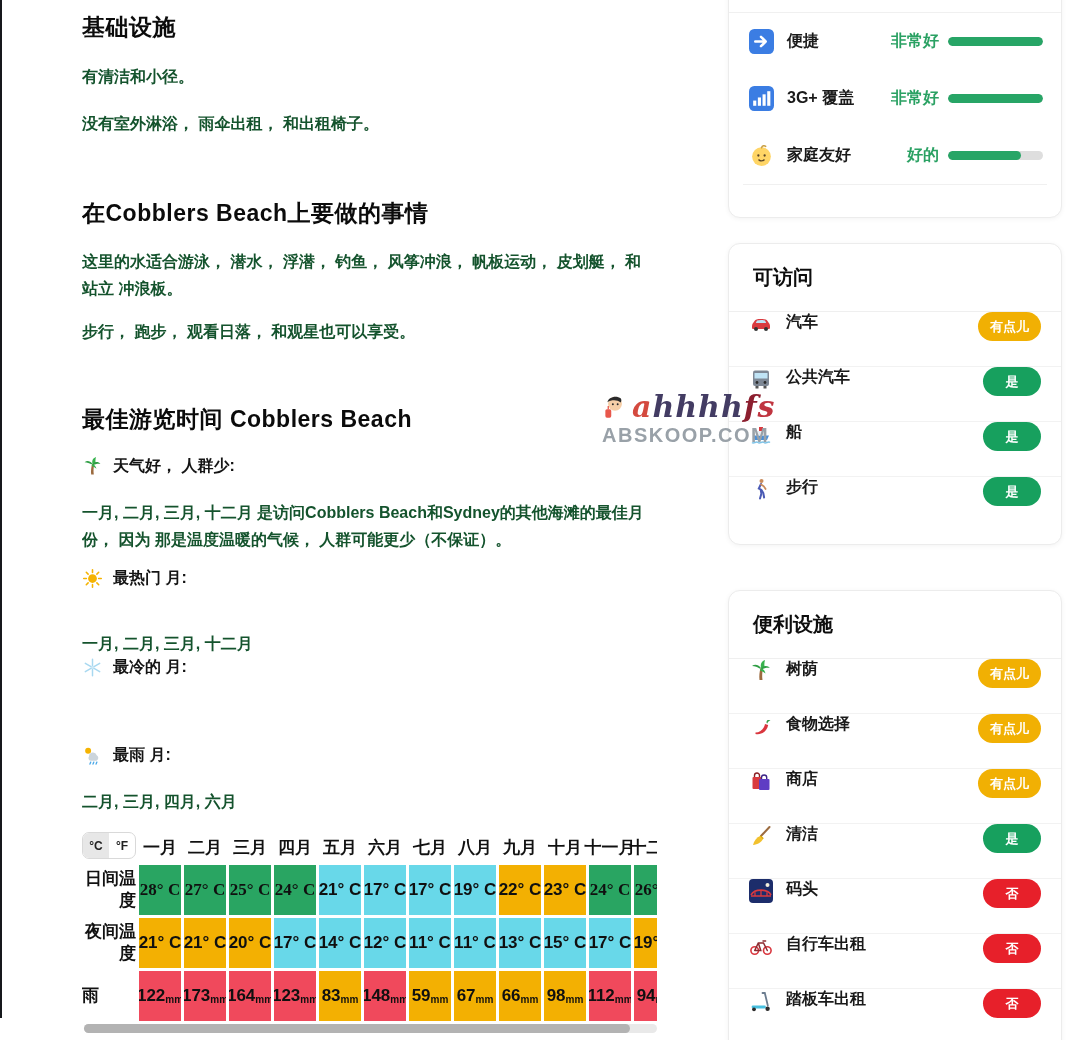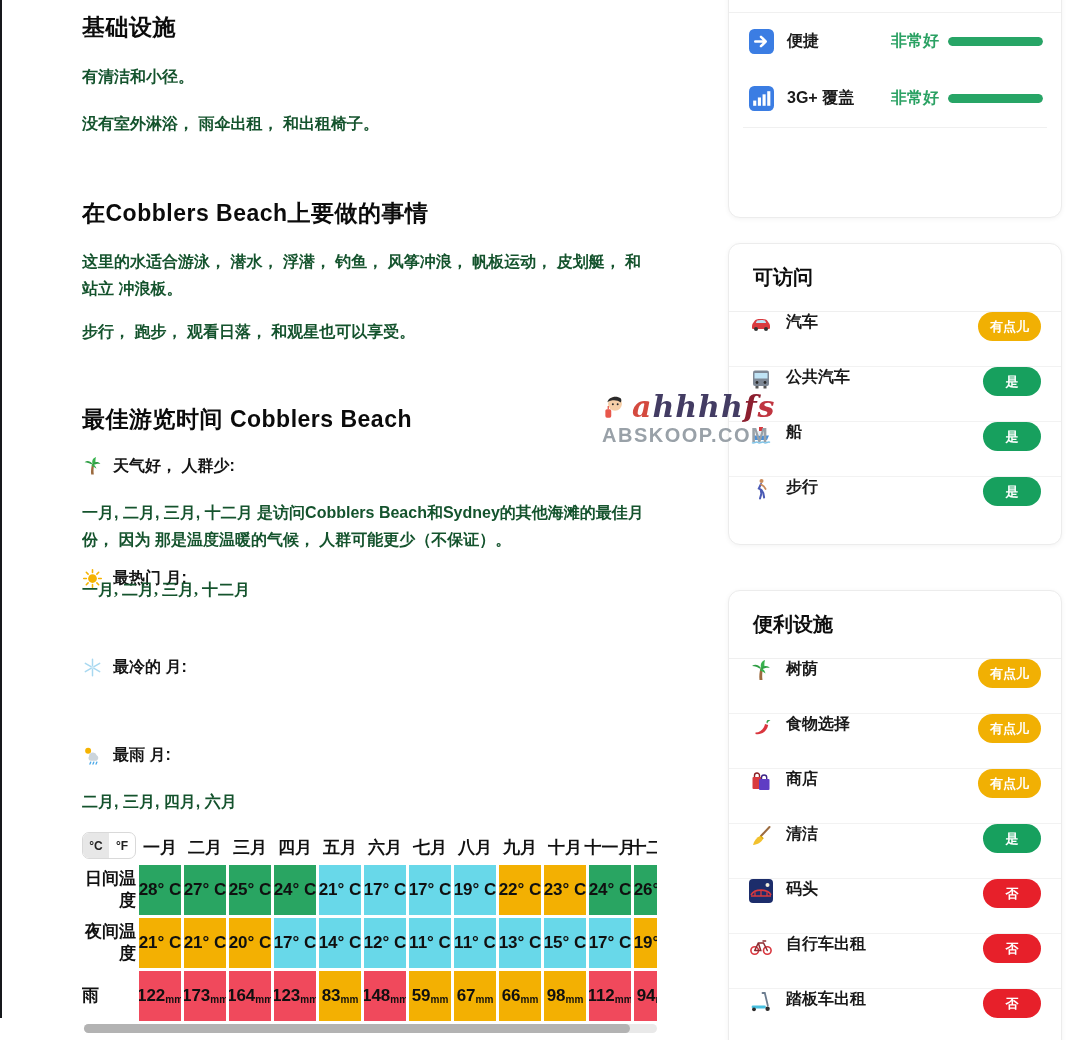--- a/index.html
+++ b/index.html
@@ -16,40 +16,40 @@
   .blk-infra-p1 { top:64px; }
   .blk-infra-p2 { top:111px; }
   .blk-todo-h { top:198px; }
   .blk-todo-p1 { top:249px; }
   .blk-todo-p2 { top:319px; }
   .blk-best-h { top:404px; }
   .bullet { position:absolute; left:0; display:flex; align-items:flex-start; gap:10px;
     font-size:16px; font-weight:600; color:#141414; }
   .bullet svg { width:21px; height:21px; flex:0 0 auto; }
   .b-weather { top:456px; } .b-intro { top:500px; }
-  .b-hot { top:568px; } .b-hot-m { top:577px;font-family:Liberation Serif, serif; }
+  .b-hot { top:568px; } .b-hot-m { top:631px; }
   .b-cold { top:657px; } .b-cold-m { top:701px; }
   .b-rain { top:745px; } .b-rain-m { top:789px; }
 
   
   .wtable { position:absolute; left:0; top:832px; width:575px; overflow:hidden; }
   .wt-grid { display:grid; grid-template-columns:54px repeat(12,42px); gap:3px; }
   .wt-head { height:30px; display:flex; align-items:center; justify-content:center;
     font-size:17px; font-weight:700; color:#111; white-space:nowrap; }
   .unit-toggle { height:27px; width:54px; display:flex; border:1px solid #d9d9d9;
     border-radius:7px; overflow:hidden; background:#fff; }
   .unit-toggle span { flex:1; display:flex; align-items:center; justify-content:center;
     font-size:12px; font-weight:700; color:#222; }
   .unit-toggle .sel { background:#e7e7e7; }
   .row-label { height:50px; display:flex; align-items:center; font-size:17px; font-weight:600;
     line-height:1.3; color:#111;text-align:right; }
   .cell { height:50px; display:flex; align-items:center; justify-content:center;
     font-size:17px; font-weight:700; color:#101010; white-space:nowrap; overflow:hidden; }
   .cell .mm { font-size:10px; font-weight:700; margin-top:7px; }
-  .green { background:#29a562; } .cyan { background:#68d8e9; }
+  .green { background:#29a562;font-family:Liberation Serif, serif; } .cyan { background:#68d8e9; }
   .amber { background:#f3b002; } .rose { background:#f0495c; }
   .hscroll { position:absolute; left:2px; top:1024px; width:573px; height:9px;
     background:#e9e9e9; border-radius:5px; }
   .hscroll .thumb { position:absolute; left:0; top:0; width:546px; height:9px;
     background:#b3b3b3; border-radius:5px; }
 
   
   .card { position:absolute; left:728px; width:334px; background:#fff;
     border:1px solid #ececec; border-radius:12px; box-shadow:0 1px 5px rgba(0,0,0,.05); }
   .card-ratings { top:-26px; height:244px; }
@@ -272,20 +272,34 @@
           <rect x="8.5" y="11" width="3" height="8" fill="#fff"></rect>
           <rect x="13" y="8" width="3" height="11" fill="#fff"></rect>
           <rect x="17.5" y="5" width="3" height="14" fill="#fff"></rect>
         </svg>
       <span class="lbl">3G+ 覆盖</span>
       <span class="val">非常好</span>
       <div class="bar">
           <div class="fill" style="width: 100%;"></div>
         </div>
     </div>
+    <div class="r-row">
+      <svg class="ic" viewBox="0 0 24 24">
+          <circle cx="12" cy="13" r="9" fill="#ffd566"></circle>
+          <path d="M12 4.5c.8-2 2.8-2.3 4-1.3" stroke="#c9a046" fill="none" stroke-width="1.5" stroke-linecap="round"></path>
+          <circle cx="9" cy="12" r="1.1" fill="#5b4628"></circle>
+          <circle cx="15" cy="12" r="1.1" fill="#5b4628"></circle>
+          <path d="M9.5 16.2c1.5 1.2 3.5 1.2 5 0" stroke="#5b4628" stroke-width="1.3" fill="none" stroke-linecap="round"></path>
+        </svg>
+      <span class="lbl">家庭友好</span>
+      <span class="val">好的</span>
+      <div class="bar">
+          <div class="fill" style="width: 77%;"></div>
+        </div>
+    </div>
     <div class="r-divider"></div>
   </div>
 
   <div class="card card-access">
     <div class="card-title">可访问</div>
     <div class="a-row">
       <svg class="ic" viewBox="0 0 24 24">
           <path d="M3 14c0-2 1.5-3.5 2.5-5C6.5 7.5 8 7 12 7s5.5.5 6.5 2c1 1.5 2.5 3 2.5 5v2a1 1 0 0 1-1 1H4a1 1 0 0 1-1-1z" fill="#d93a3f"></path>
           <circle cx="7" cy="17" r="2" fill="#333"></circle>
           <circle cx="17" cy="17" r="2" fill="#333"></circle>

